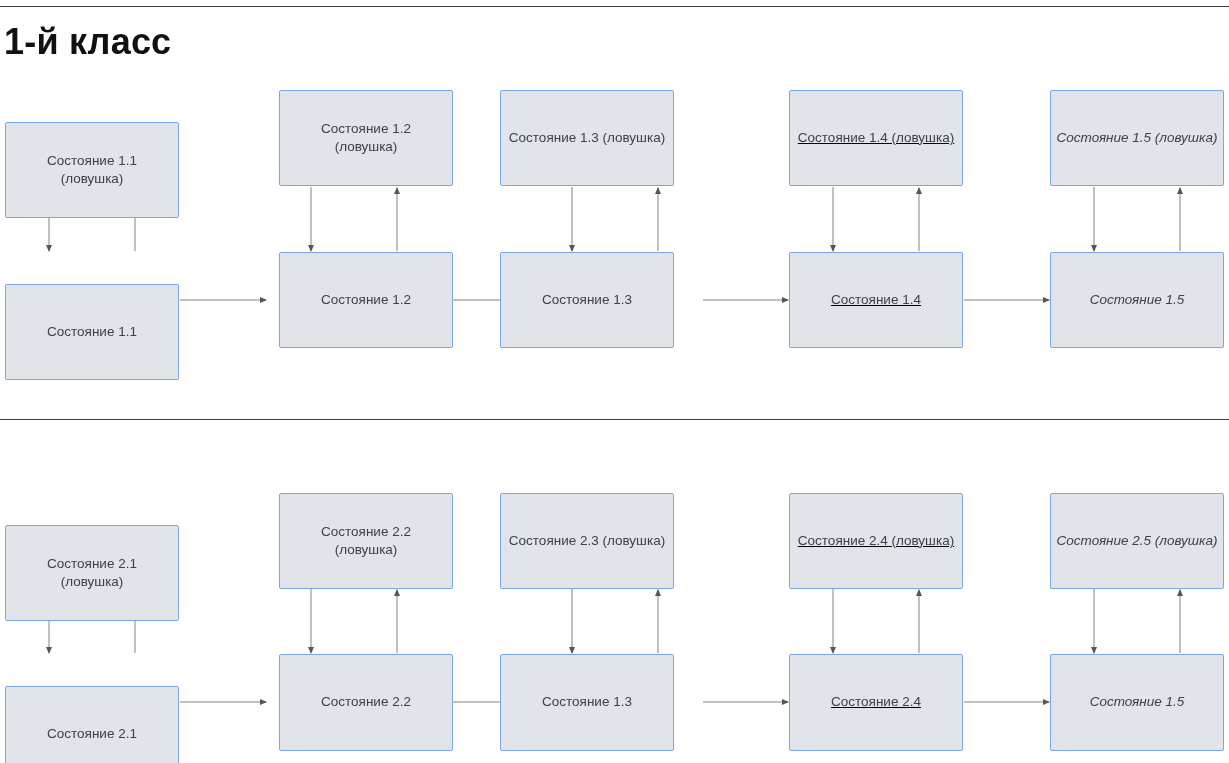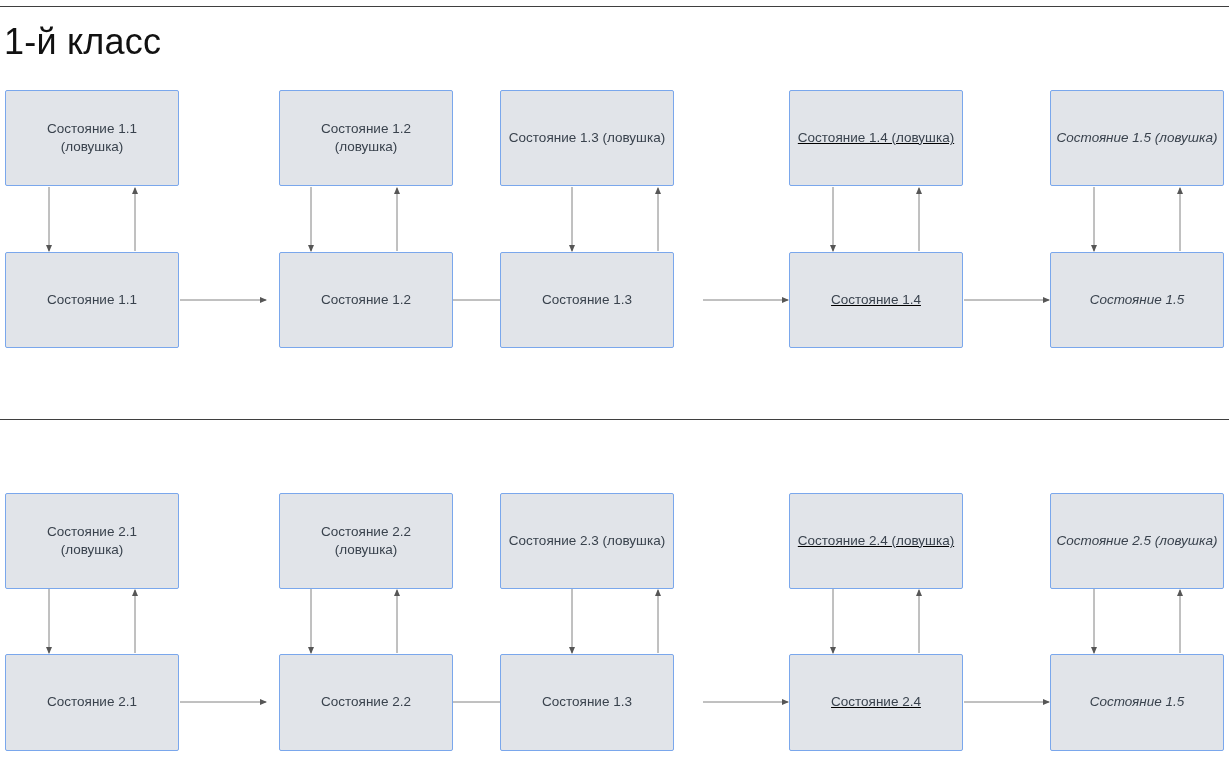--- a/index.html
+++ b/index.html
@@ -18,21 +18,21 @@
     height: 0;
     border-top: 1.4px solid var(--divider, #3f3f3f);
   }
   .divider.d1 { top: 6px; }
   .divider.d2 { top: 419px; }
   .section-title {
     position: absolute;
     left: 4px;
     margin: 0;
     font-size: 36px;
-    font-weight: 400;
+    font-weight: 700;
     letter-spacing: 0.2px;
     color: var(--title-text, #111111);
     line-height: 1.1;
   }
   .section-title.t1 { top: 22px; }
   .section-title.t2 { top: 434px; }
   .arrow-layer {
     position: absolute;
     left: 0; top: 0;
     width: 1229px;
@@ -56,21 +56,21 @@
     justify-content: center;
     text-align: center;
   }
   .node .lbl {
     font-size: 13.5px;
     line-height: 1.35;
     color: var(--node-text, #39424d);
     white-space: pre-line;
     padding: 0 3px;
   }
-  .c0 { left: 5px; }
+  .c0 { left: 5px; margin-top: 32px; }
   .c1 { left: 279px; }
   .c2 { left: 500px; }
   .c3 { left: 789px; text-decoration: underline; }
   .c4 { left: 1050px; font-style: italic; }
   .s0.trap  { top: 90px; }
   .s0.state { top: 252px; }
   .s1.trap  { top: 493px; }
   .s1.state { top: 654px; height: 97px; }
 </style>
 </head>

